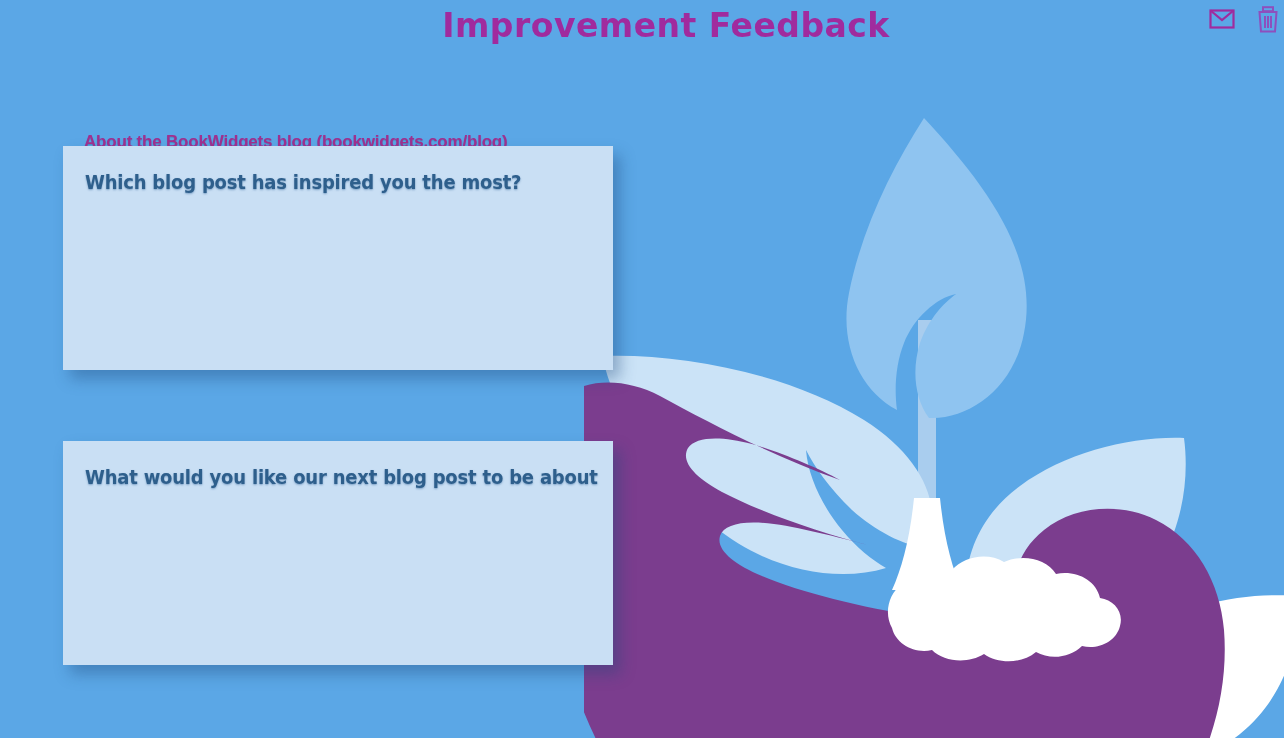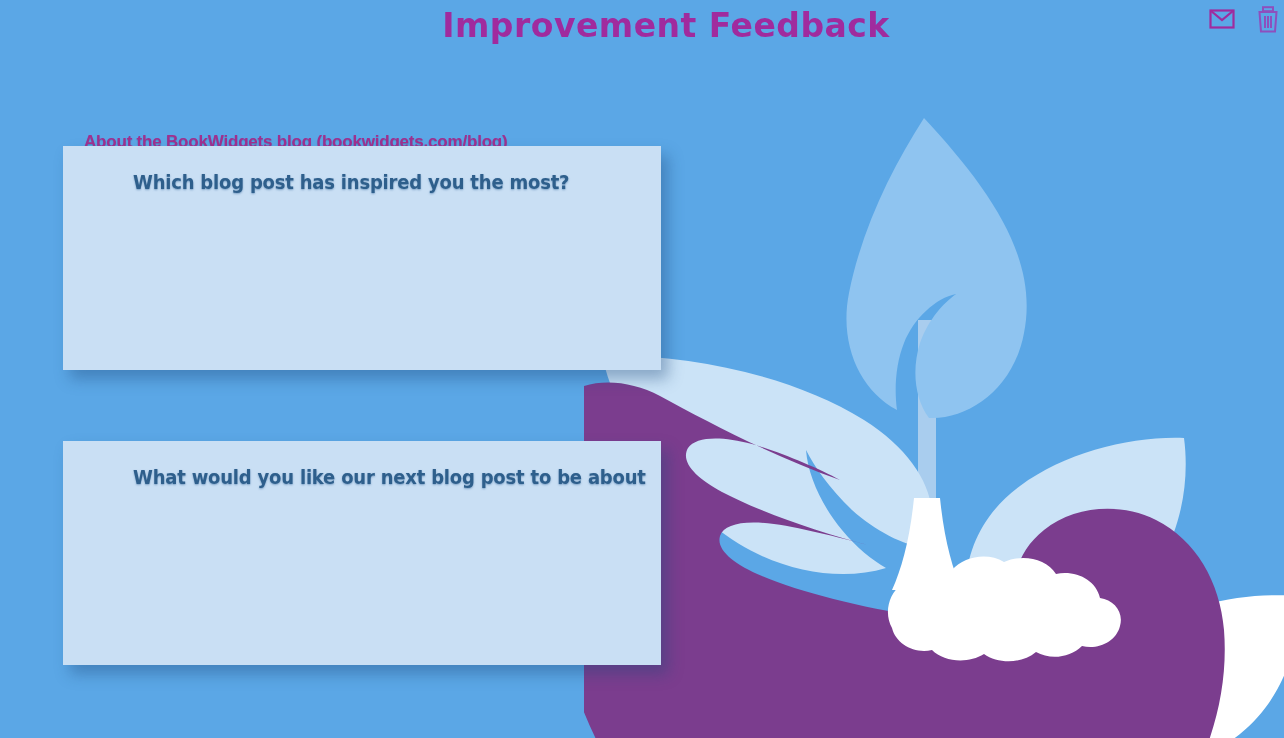--- a/index.html
+++ b/index.html
@@ -89,21 +89,20 @@
     margin-top: 32px;
   }
 
   .card {
     position: absolute;
     left: 63px;
     width: 550px;
     background: #c9dff4;
     box-shadow: 7px 9px 14px rgba(28,72,120,0.38);
     overflow: hidden;
-    padding-left: 48px;
   }
   .card-1 { top: 146px; height: 224px; }
   .card-2 { top: 417px; height: 224px; margin-top: 24px; }
 
   .card-question {
     margin: 24px 0 0 22px;
     font-family: "DejaVu Sans Condensed", "Liberation Sans Narrow", "Liberation Sans", sans-serif;
     font-size: 20px;
     font-weight: bold;
     font-stretch: condensed;

